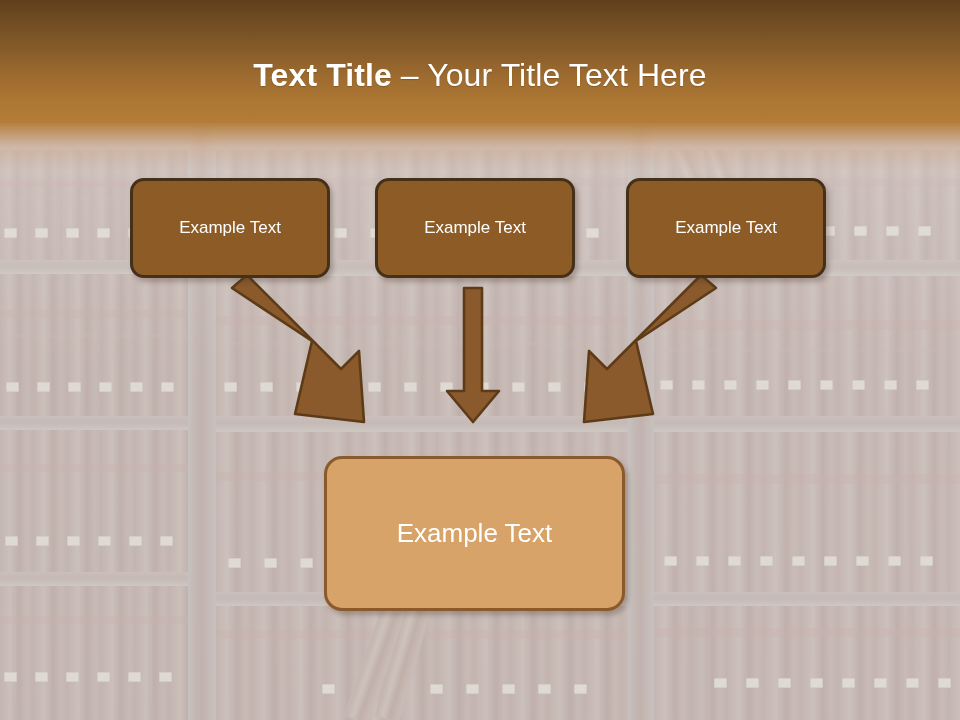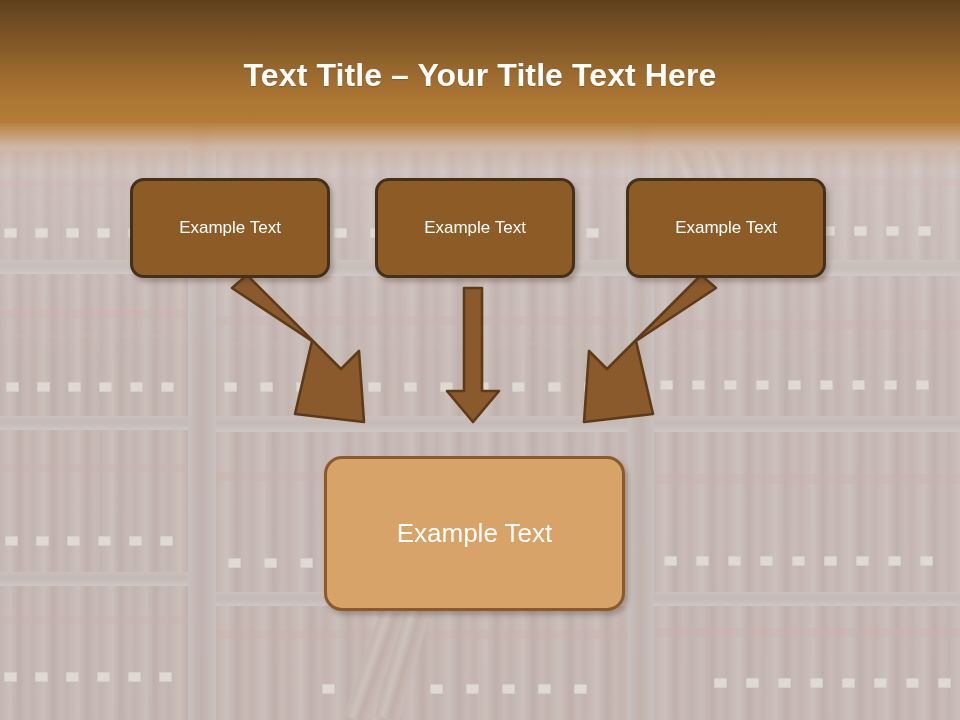--- a/index.html
+++ b/index.html
@@ -85,21 +85,21 @@
     text-align:center;
     color:#ffffff;
     font-size:32px;
     letter-spacing:0.1px;
     line-height:40px;
     white-space:nowrap;
     z-index:4;
     text-shadow:0 1px 1px rgba(60,35,10,0.28);
   }
   #slide-title .bold { font-weight:bold; }
-  #slide-title .light { font-weight:bold; }
+  #slide-title .light { font-weight:normal; }
 
   
   #arrow-layer { position:absolute; inset:0; z-index:5; }
 
   
   .tbox {
     position:absolute;
     display:flex; align-items:center; justify-content:center;
     color:#ffffff;
     border-radius:14px;

